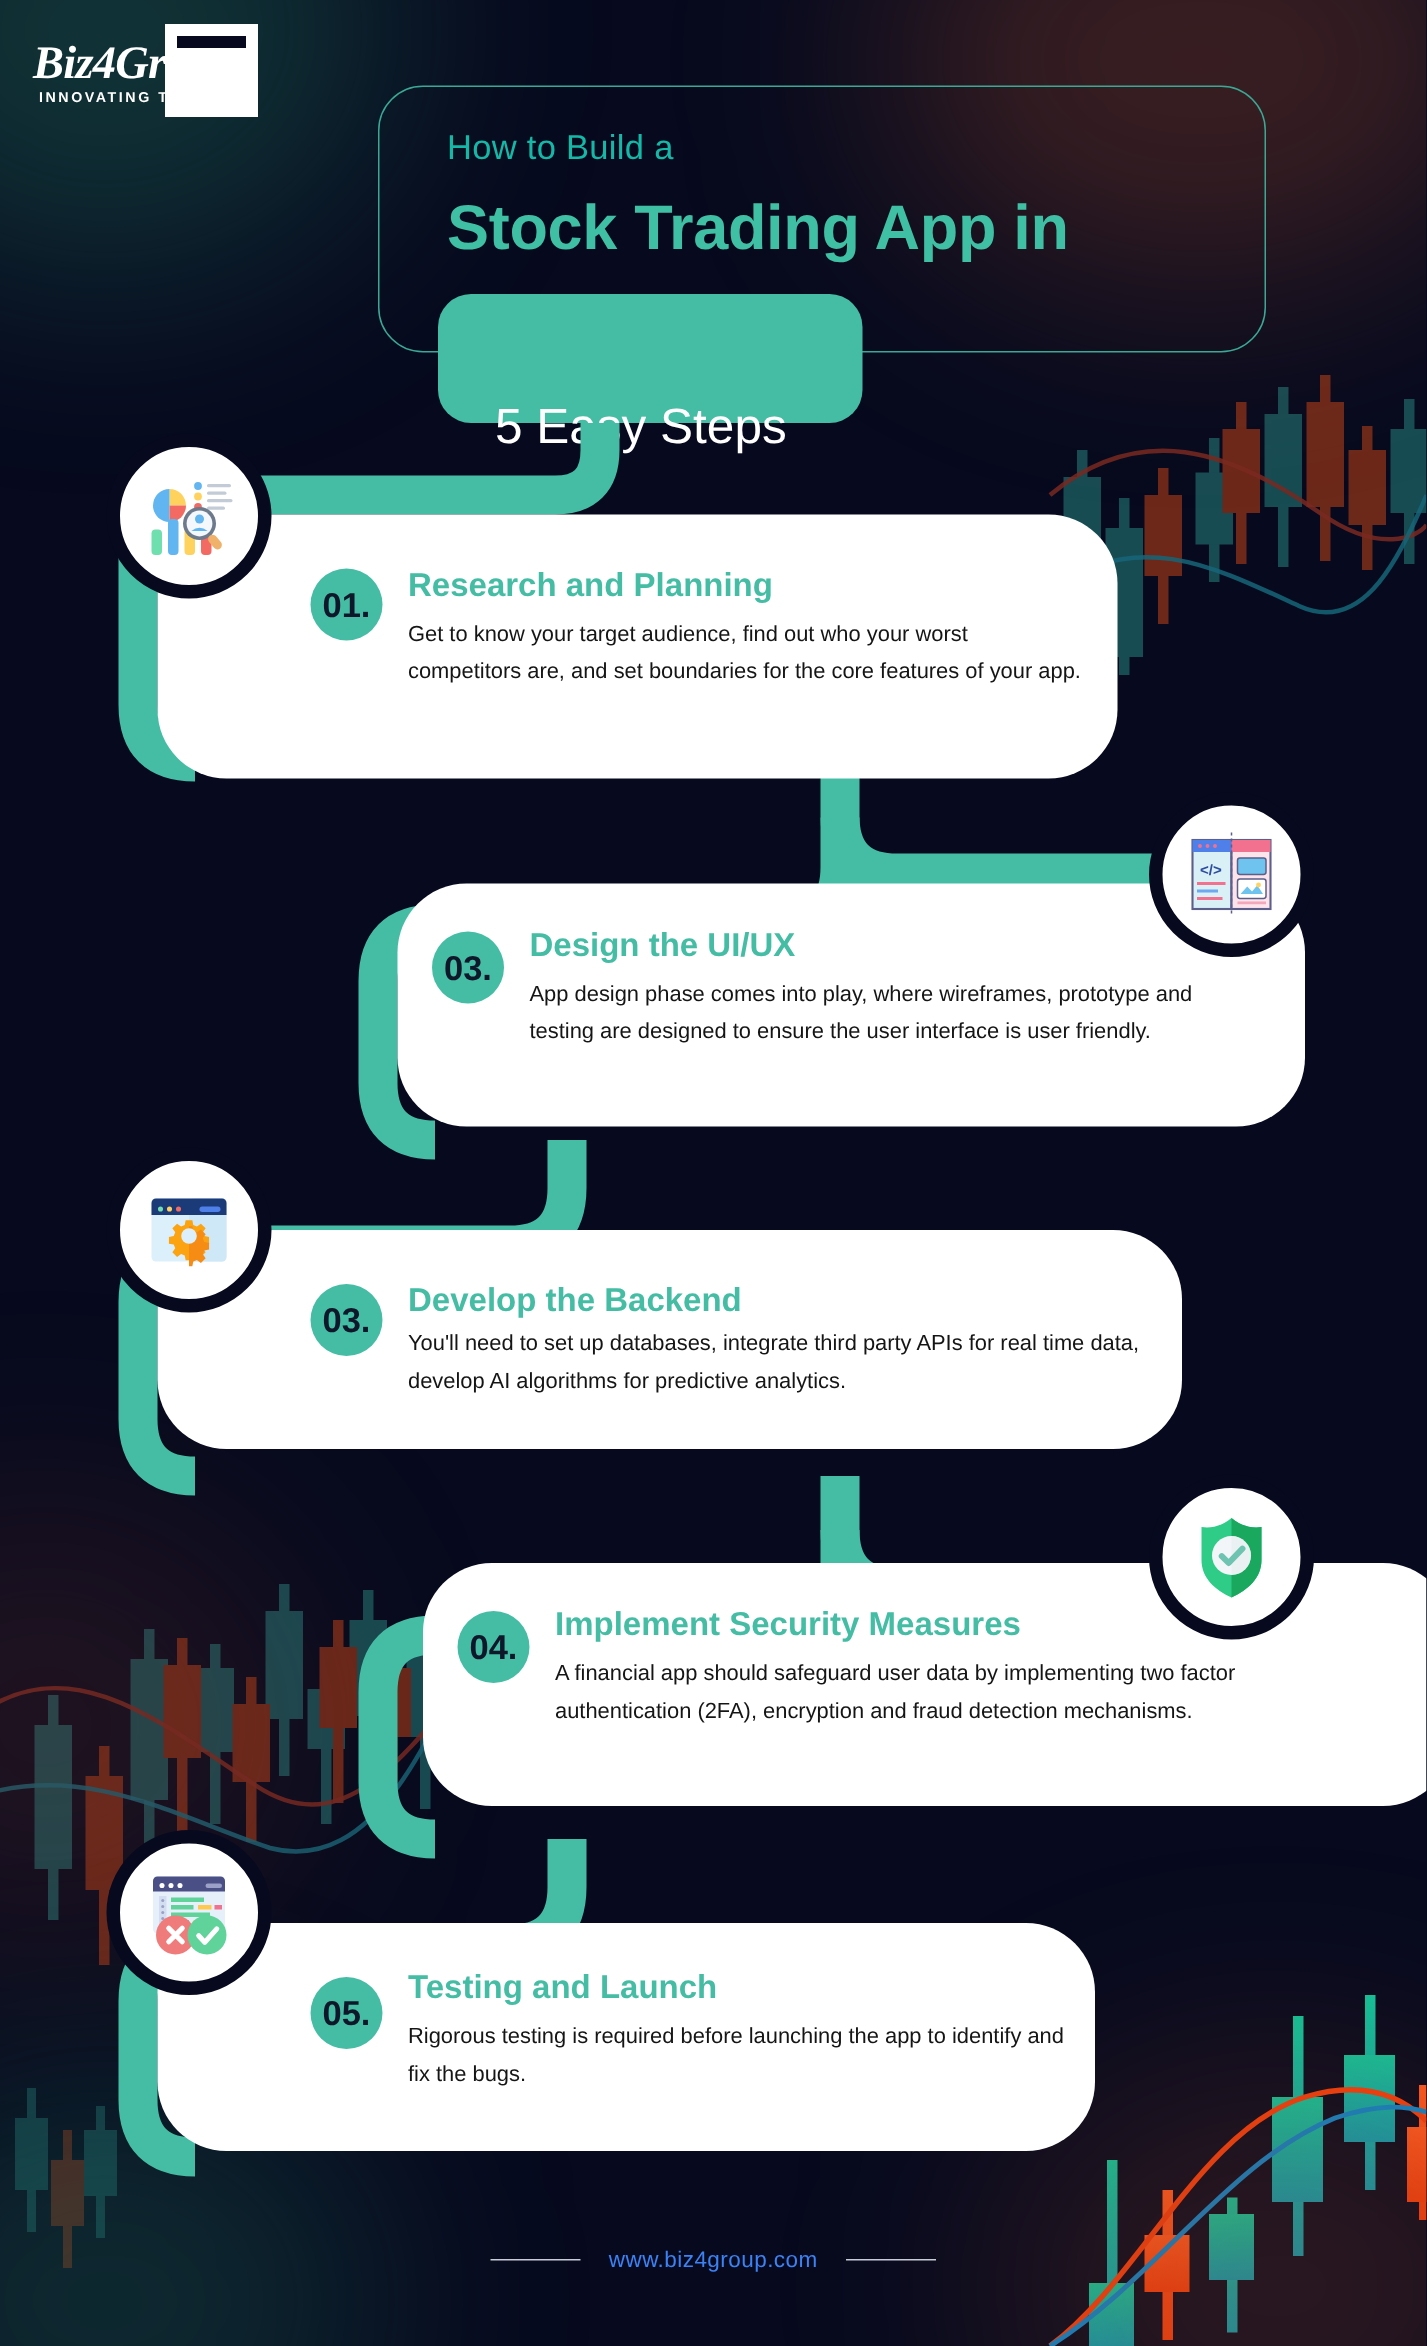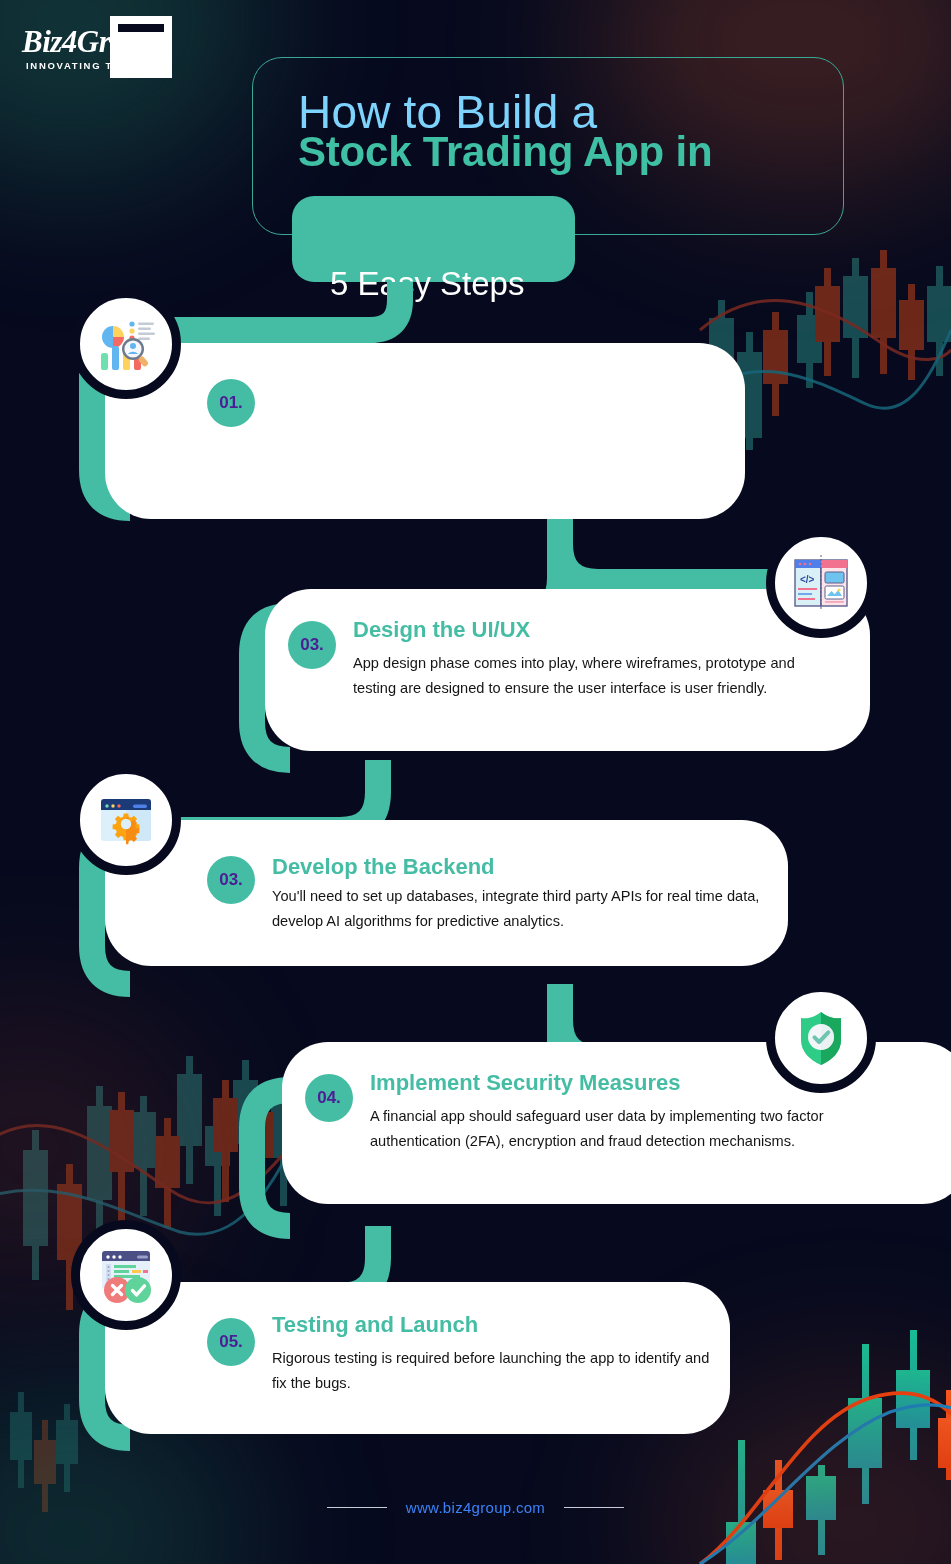--- a/index.html
+++ b/index.html
@@ -32,40 +32,40 @@
   }
   .logo .tagline {
     position:absolute; left:4px; top:48px; color:#fff; z-index:3;
     font-size:9.5px; letter-spacing:1.7px; font-weight:bold; white-space:nowrap;
   }
 
   .title-box {
     position:absolute; left:252px; top:57px; width:592px; height:178px;
     border:1.4px solid #3aa894; border-radius:30px;
   }
-  .title-l1 { position:absolute; left:298px; top:85px; color:#7dd3fc; font-size:46px; font-weight:400; letter-spacing:.2px; }
+  .title-l1 { position:absolute; left:298px; top:85px; color:#14b8a6; font-size:23px; font-weight:400; letter-spacing:.2px; }
   .title-l2 { position:absolute; left:298px; top:128px; color:#3fbfa3; font-size:42px; font-weight:bold; letter-spacing:-.2px; }
   .title-pill {
     position:absolute; left:292px; top:196px; width:283px; height:86px;
     background:#45bda4; border-radius:22px;
   }
   .title-pill span {
     position:absolute; left:38px; top:24px; color:#fff; font-size:33px; font-weight:400;margin-top:45px;
   }
 
   
   .ribbon { position:absolute; left:0; top:0; }
 
   
   .card {
     position:absolute; background:#ffffff; border-radius:46px; z-index:6;
   }
   .card .num {
     position:absolute; width:48px; height:48px; border-radius:50%;
-    background:#45bda4; color:#4c1d95; font-size:17px; font-weight:bold;
+    background:#45bda4; color:#0f172a; font-size:23px; font-weight:bold;
     display:flex; align-items:center; justify-content:center;
   }
   .card h3 { color:#45bda4; font-size:22px; font-weight:bold; position:absolute; }
   .card p  { color:#151515; font-size:14.6px; line-height:24.5px; position:absolute; font-weight:400; }
 
   
   .bubble {
     position:absolute; width:110px; height:110px; border-radius:50%;
     background:#fff; border:9px solid #070a1e; z-index:8;
     display:flex; align-items:center; justify-content:center;
@@ -223,20 +223,22 @@
 
       <path d="M560 984 L560 1020 Q560 1058 598 1058 L818 1058"></path>
       <path d="M560 1020 L560 1052 Q560 1090 522 1090 L290 1090 Q252 1090 252 1128 L252 1188 Q252 1226 290 1226"></path>
 
       <path d="M378 1226 L378 1258 Q378 1296 340 1296 L130 1296 Q92 1296 92 1334 L92 1400 Q92 1438 130 1438"></path>
     </g>
   </svg>
 
   <div class="card" style="left:105px; top:343px; width:640px; height:176px;">
     <div class="num" style="left:102px; top:36px;">01.</div>
+    <h3 style="left:167px; top:34px;">Research and Planning</h3>
+    <p style="left:167px; top:68px; width:450px;">Get to know your target audience, find out who your worst competitors are, and set boundaries for the core features of your app.</p>
   </div>
 
   <div class="card" style="left:265px; top:589px; width:605px; height:162px;">
     <div class="num" style="left:23px; top:32px;">03.</div>
     <h3 style="left:88px; top:28px;">Design the UI/UX</h3>
     <p style="left:88px; top:62px; width:455px;">App design phase comes into play, where wireframes, prototype and testing are designed to ensure the user interface is user friendly.</p>
   </div>
 
   <div class="card" style="left:105px; top:820px; width:683px; height:146px;">
     <div class="num" style="left:102px; top:36px;">03.</div>

